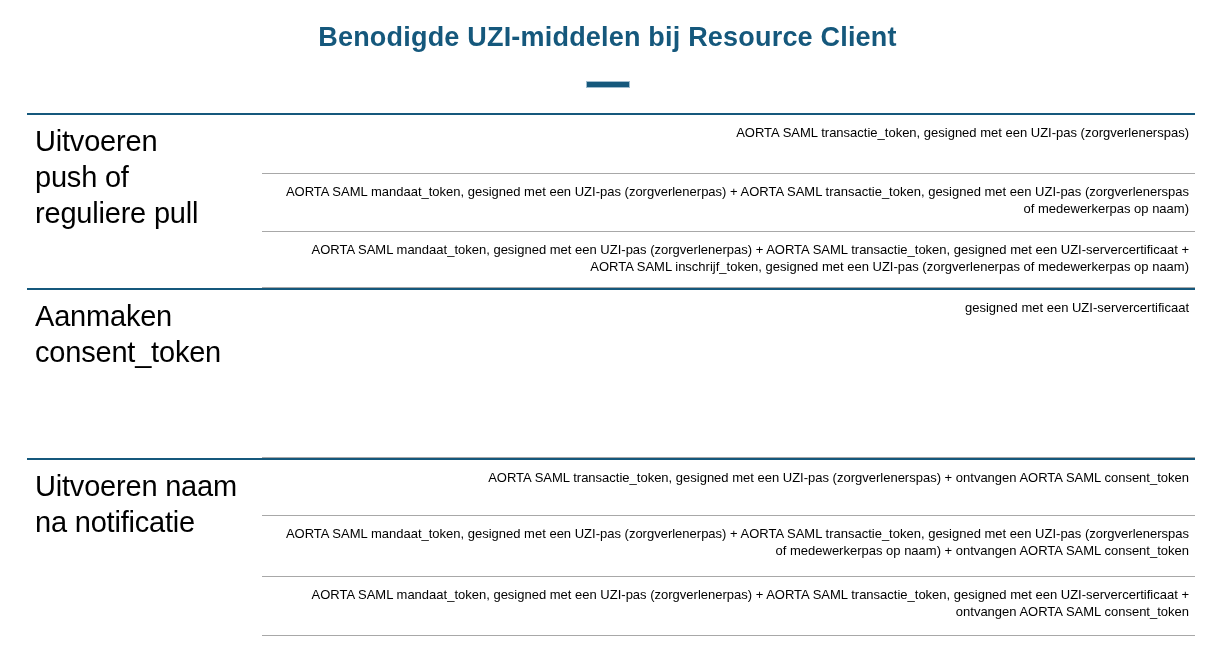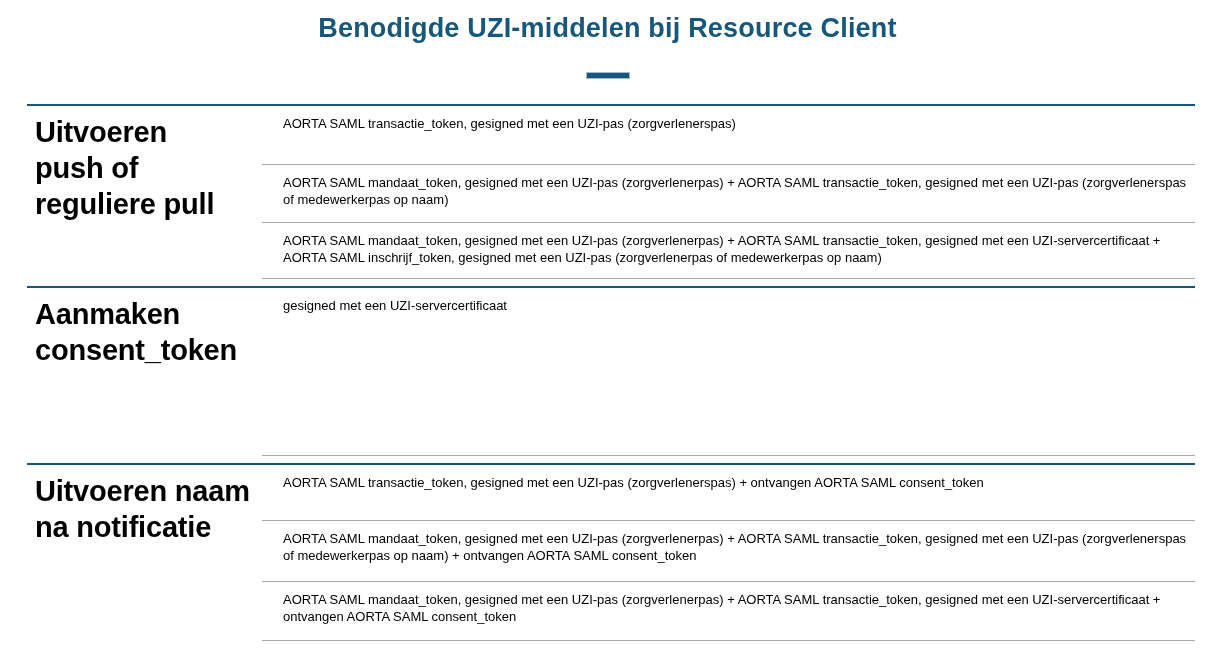--- a/index.html
+++ b/index.html
@@ -6,41 +6,41 @@
     --accent:#15587C;
     --row-line:#A8A8A8;
     --text:#000000;
   }
   html,body{margin:0;padding:0;}
   body{
     width:1215px;height:655px;background:#ffffff;overflow:hidden;
     font-family:"Liberation Sans", sans-serif;color:var(--text);
   }
   .page-title{
-    margin:13px 0 0 0;text-align:center;
+    margin:22px 0 0 0;text-align:center;
     font-size:27px;line-height:30px;font-weight:bold;color:var(--accent);
     letter-spacing:0.2px;
   }
   .title-underline{
     width:42px;height:5px;margin:29px auto 0 auto;
     background:var(--accent);border:1px solid #9FBCCE;
   }
   .table{
     margin:25px 0 0 27px;width:1168px;
   }
   .section{
     display:flex;border-top:2px solid var(--accent);
   }
-  .section + .section{margin-top:7px;}
+  .section + .section{}
   .sec-header{
     flex:0 0 227px;width:227px;padding:8px 0 0 8px;
     font-size:29px;line-height:36px;color:var(--text);
-    white-space:pre-line;letter-spacing:-0.2px;font-weight:bold;
+    white-space:pre-line;letter-spacing:-0.2px;
   }
-  .sec-rows{flex:1;min-width:0;}
+  .sec-rows{flex:1;min-width:0;text-align:right;}
   .row{
     box-sizing:border-box;
     border-bottom:1px solid var(--row-line);
     padding:9px 6px 0 21px;
     font-size:13px;line-height:17px;color:var(--text);
   }
   .sec0 .row:nth-child(1){min-height:59px;}
   .sec0 .row:nth-child(2){min-height:58px;}
   .sec0 .row:nth-child(3){min-height:56px;}
   .sec1 .row:nth-child(1){min-height:168px;}

